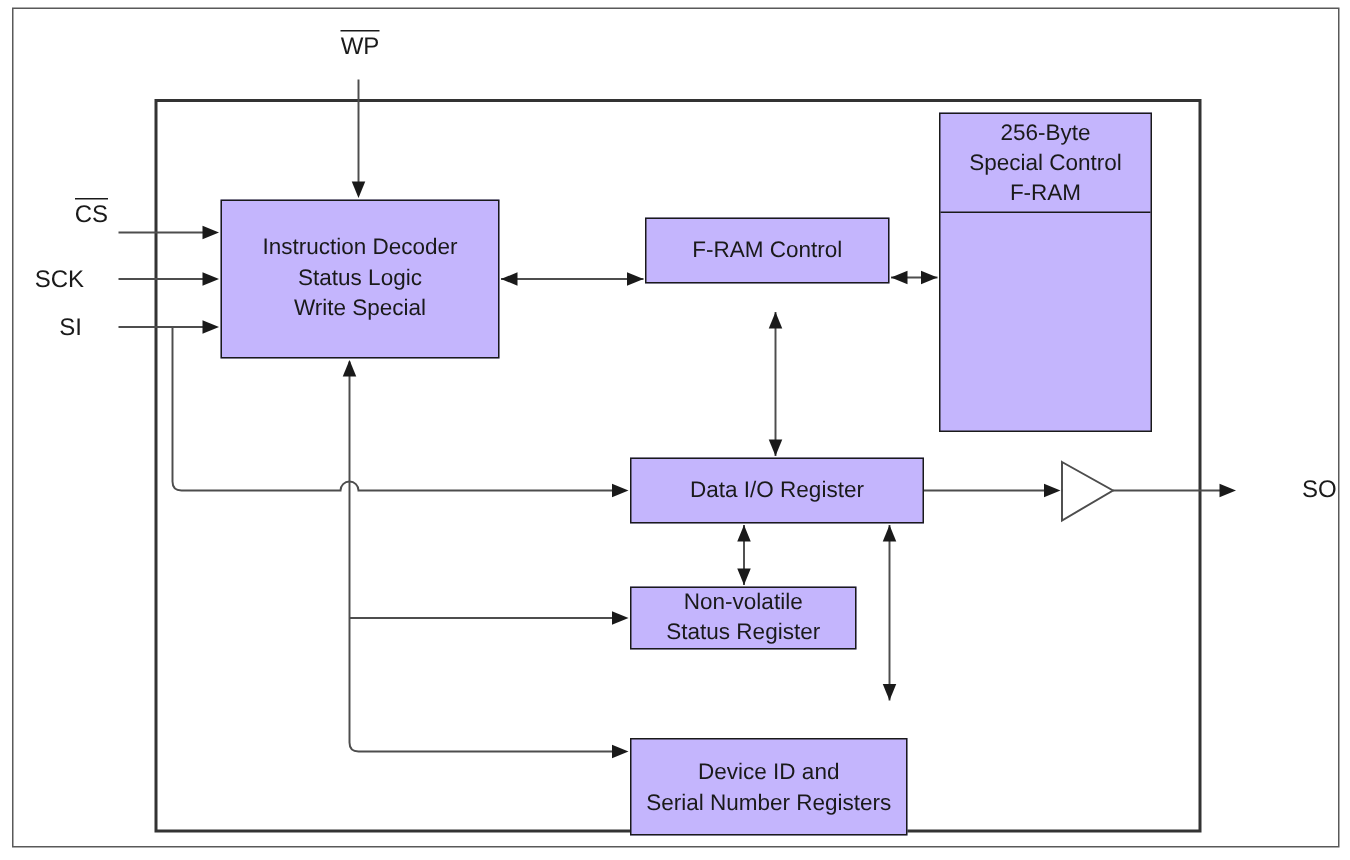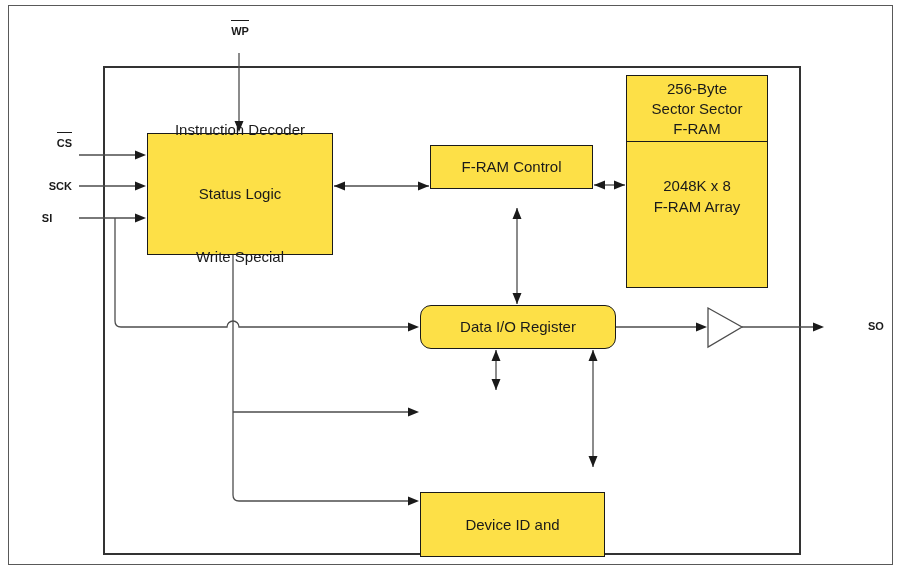--- a/index.html
+++ b/index.html
@@ -37,62 +37,61 @@
   }
   svg.wires path, svg.wires line {
     fill: none;
     stroke: var(--line);
     stroke-width: 1.3;
   }
   svg.wires polygon.ah { fill: var(--border); stroke: none; }
   svg.wires polygon.buf { fill: #ffffff; stroke: var(--line); stroke-width: 1.3; }
   .box {
     position: absolute;
-    background: #fde047;
+    background: #c4b5fd;
     border: 1.5px solid var(--border);
     display: flex;
     flex-direction: column;
     align-items: center;
     justify-content: center;
     font-size: 15px;
     line-height: 20.5px;
     text-align: center;
   }
-  .box.b-decoder { left: 147px; top: 133px; width: 186px; height: 122px; gap: 43px; }
+  .box.b-decoder { left: 147px; top: 133px; width: 186px; height: 106px; }
   .box.b-fram-control { left: 430px; top: 145px; width: 163px; height: 44px; }
   .box.b-array { left: 626px; top: 75px; width: 142px; height: 213px; padding: 0; justify-content: flex-start; }
   .array-top {
     width: 100%; height: 66px;
     border-bottom: 1.5px solid var(--border);
     display: flex; flex-direction: column; align-items: center; justify-content: center;
     line-height: 20px;
   }
   .array-bottom {
     width: 100%; flex: 1;
     display: flex; flex-direction: column; align-items: center;
     padding-top: 34px; line-height: 20.5px;
   }
-  .box.b-data-io { left: 420px; top: 305px; width: 196px; height: 44px; border-radius: 11px; }
+  .box.b-data-io { left: 420px; top: 305px; width: 196px; height: 44px; }
   .box.b-nv-status { left: 420px; top: 391px; width: 151px; height: 42px; line-height: 20px; }
   .box.b-device-id { left: 420px; top: 468px; width: 185px; height: 65px; line-height: 21px; margin-top: 24px; }
   .pin-label {
     position: absolute;
-    font-size: 11px;
+    font-size: 16px;
     line-height: 19px;
     white-space: nowrap;
-    font-weight: bold;
   }
   .pin-label .overline {
     display: inline-block;
     border-top: 1.6px solid var(--text);
     padding-top: 1px;
   }
   .pl-wp  { left: 213px; top: 20px;  width: 54px; text-align: center; }
   .pl-cs  { left: 22px;  top: 132px; width: 50px; text-align: right; }
-  .pl-sck { left: 22px;  top: 177px; width: 50px; text-align: right; }
+  .pl-sck { left: 6px;  top: 177px; width: 50px; text-align: right; }
   .pl-si  { left: 22px;  top: 209px; width: 50px; text-align: center; }
   .pl-so  { left: 868px; top: 317px; width: 50px; text-align: left; }
 </style>
 </head>
 <body>
 
 <div class="stage">
 
   <div class="outer-frame"></div>
   <div class="chip-rect"></div>
@@ -152,36 +151,37 @@
     <div>Write Special</div>
   </div>
 
   <div class="box b-fram-control">
     <div>F-RAM Control</div>
   </div>
 
   <div class="box b-array">
     <div class="array-top">
       <div>256-Byte</div>
-      <div>Sector Sector</div>
+      <div>Special Control</div>
       <div>F-RAM</div>
-    </div>
-    <div class="array-bottom">
-      <div>2048K x 8</div>
-      <div>F-RAM Array</div>
     </div>
   </div>
 
   <div class="box b-data-io">
     <div>Data I/O Register</div>
   </div>
 
+  <div class="box b-nv-status">
+    <div>Non-volatile</div>
+    <div>Status Register</div>
+  </div>
 
   <div class="box b-device-id">
     <div>Device ID and</div>
+    <div>Serial Number Registers</div>
   </div>
 
   <div class="pin-label pl-wp">
     <span class="overline">WP</span>
   </div>
   <div class="pin-label pl-cs">
     <span class="overline">CS</span>
   </div>
   <div class="pin-label pl-sck">
     <span>SCK</span>

